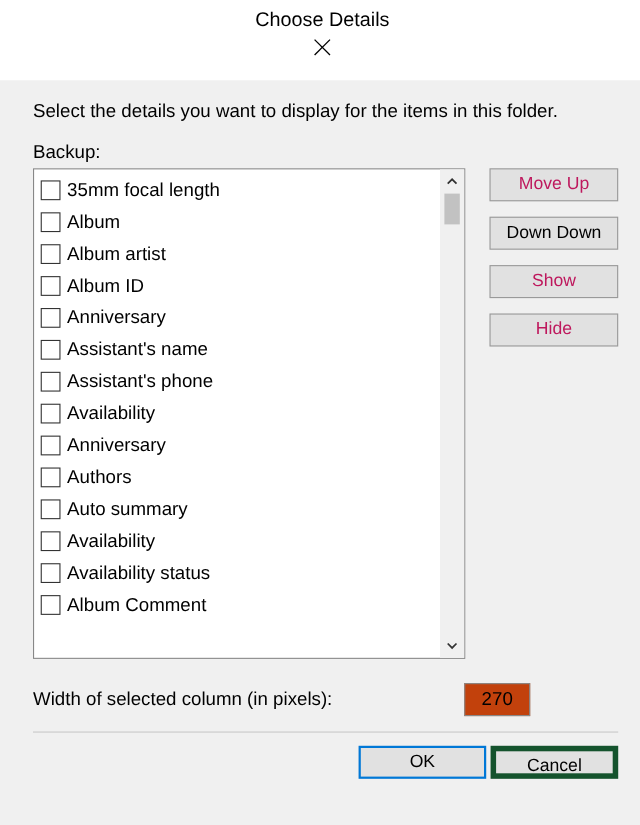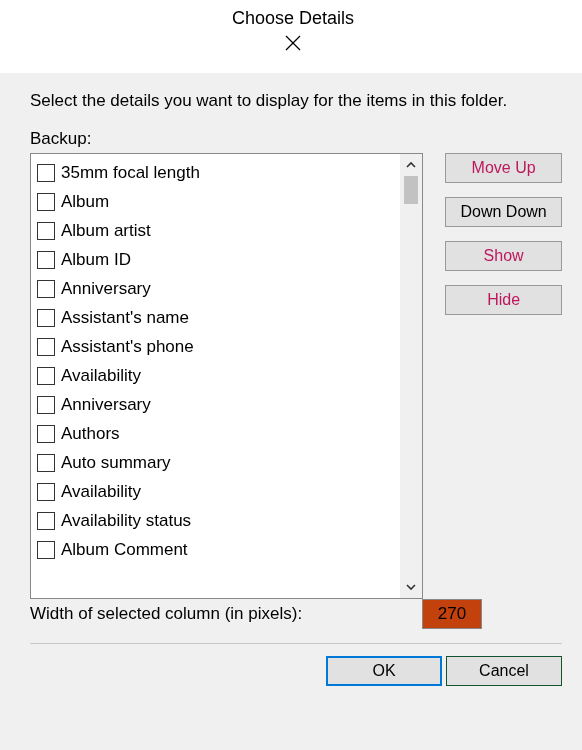--- a/index.html
+++ b/index.html
@@ -123,20 +123,21 @@
     text-align: center;
     line-height: 28px;
   }
   .btn.disabled {
     color: #be185d;
   }
   .width-row {
     display: flex;
     align-items: center;
     justify-content: space-between;
+    margin-top: 22px;
     width: 452px;
   }
   .width-row label { font-size: 17px; }
   .width-input {
     width: 60px;
     height: 30px;
     border: 1px solid #888;
     background: #c2410c;
     text-align: center;
     padding: 2px 6px;
@@ -149,21 +150,21 @@
     margin: 14px 0 12px 0;
   }
   .dialog-buttons {
     display: flex;
     justify-content: flex-end;
     gap: 4px;
   }
   .dlg-btn {
     width: 116px;
     height: 30px;
-    border: 1px solid #14532d;
+    border: 5px solid #14532d;
     background: #e1e1e1;
     font-size: 16px;
     text-align: center;
     line-height: 28px;
   }
   .dlg-btn.default {
     border: 2px solid #0078d7;
     line-height: 26px;
   }
 </style>

